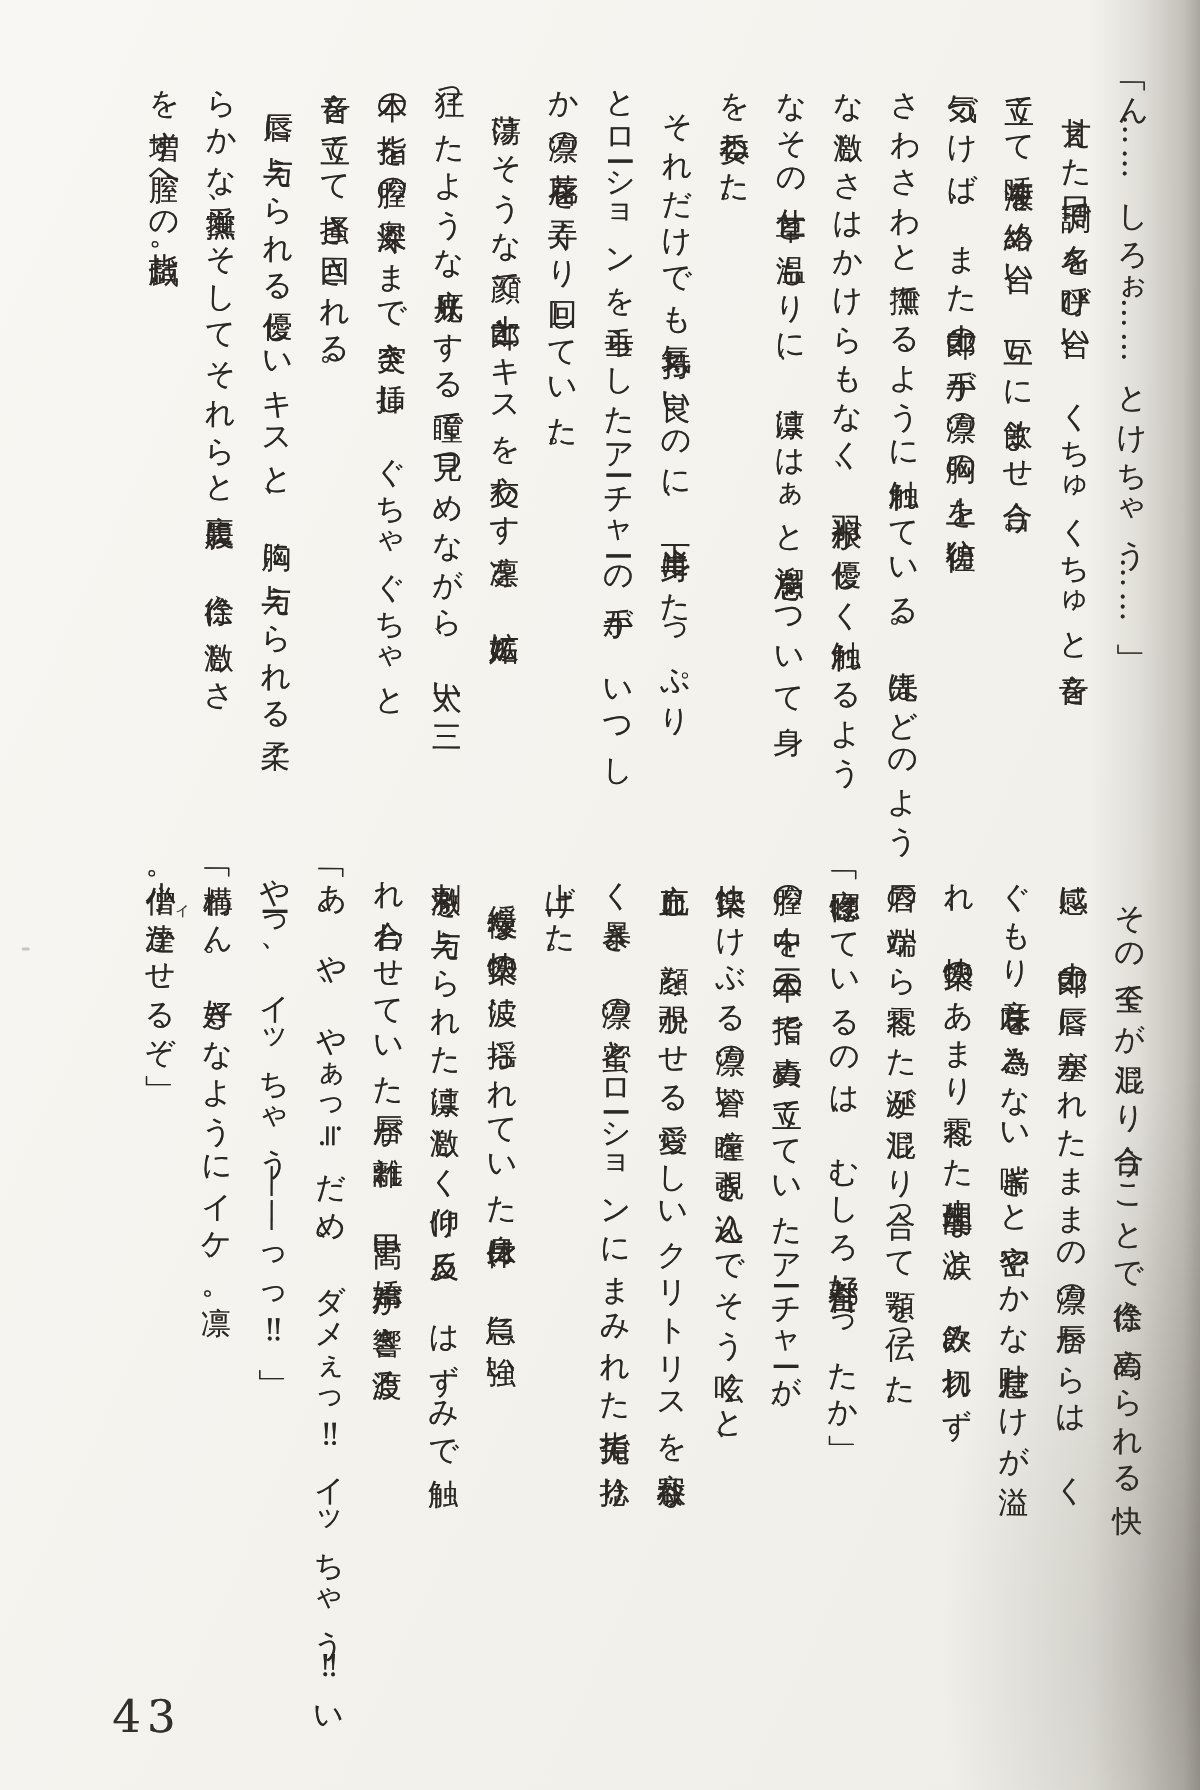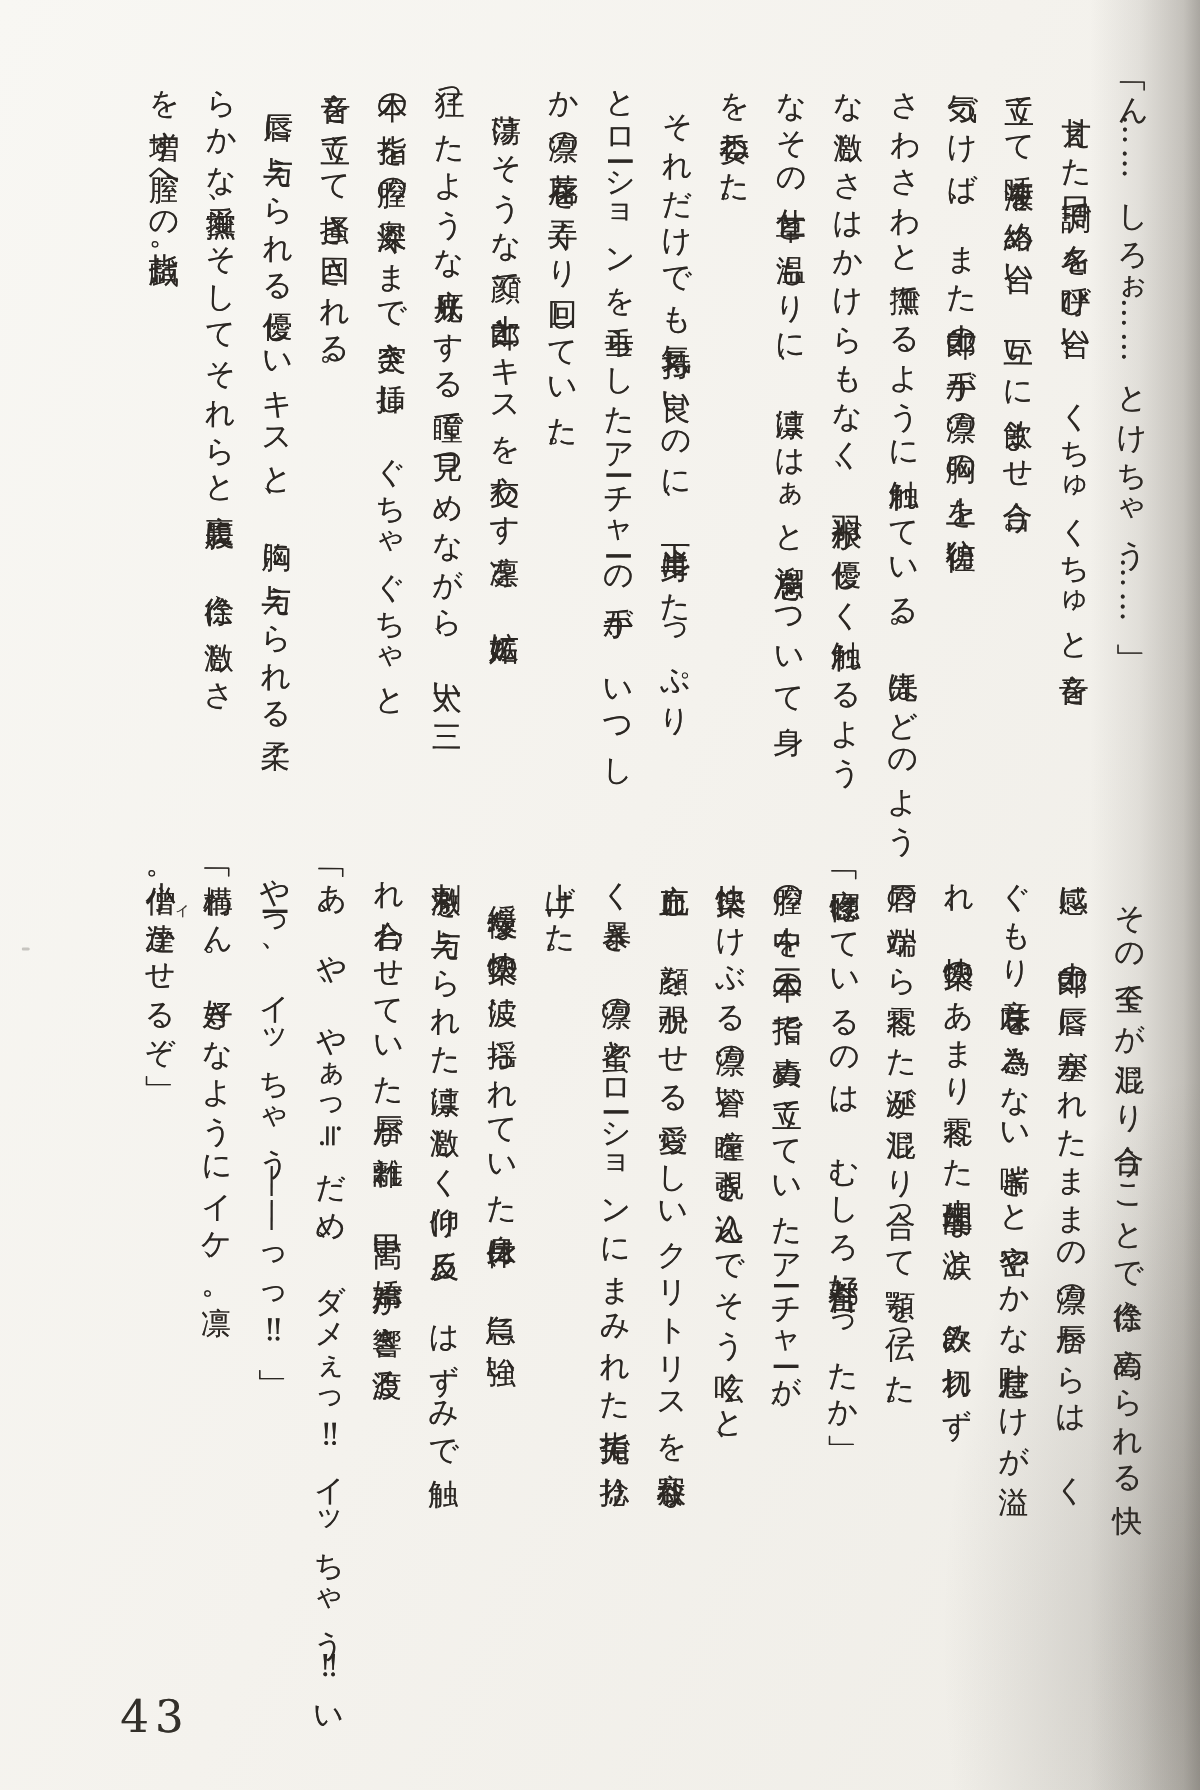--- a/index.html
+++ b/index.html
@@ -24,21 +24,21 @@
   .area-bottom{top:860px;height:850px;}
   .vline{
     margin:0;
     white-space:nowrap;
     text-shadow:0 0 0.6px rgba(43,39,35,0.6);
   }
   .vline.indent{text-indent:22px;}
   ruby{ruby-align:center;}
   ruby rt{font-size:14px;letter-spacing:0;color:#3a352f;}
   .page-number{
-    position:absolute;left:124px;top:1692px;
+    position:absolute;left:116px;top:1692px;
     font-size:45px;letter-spacing:6px;color:#33302a;
     text-shadow:0 0 0.6px rgba(43,39,35,0.5);
   }
   .edge-shadow{
     position:absolute;top:0;right:0;width:110px;height:100%;
     background:linear-gradient(to right,
       rgba(70,64,56,0) 0%,
       rgba(70,64,56,0.10) 45%,
       rgba(70,64,56,0.27) 85%,
       rgba(58,53,46,0.40) 100%);

